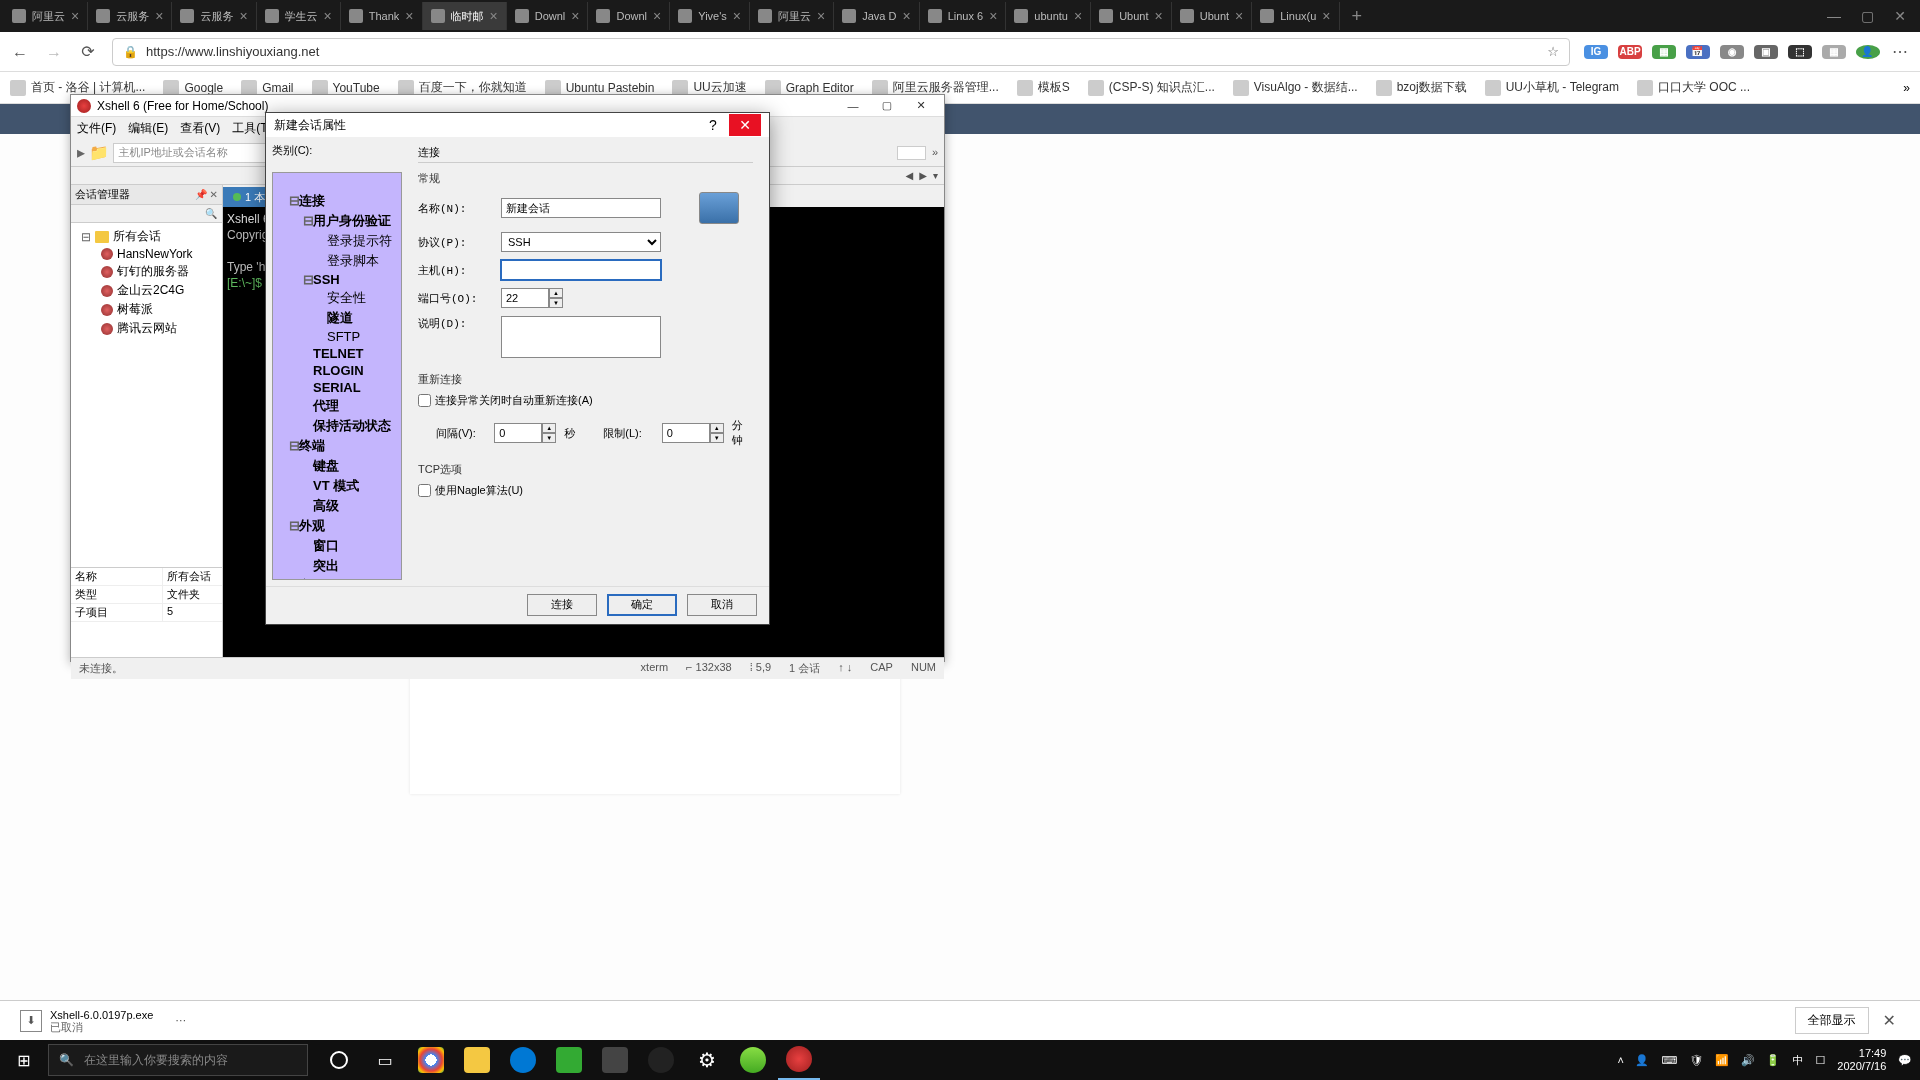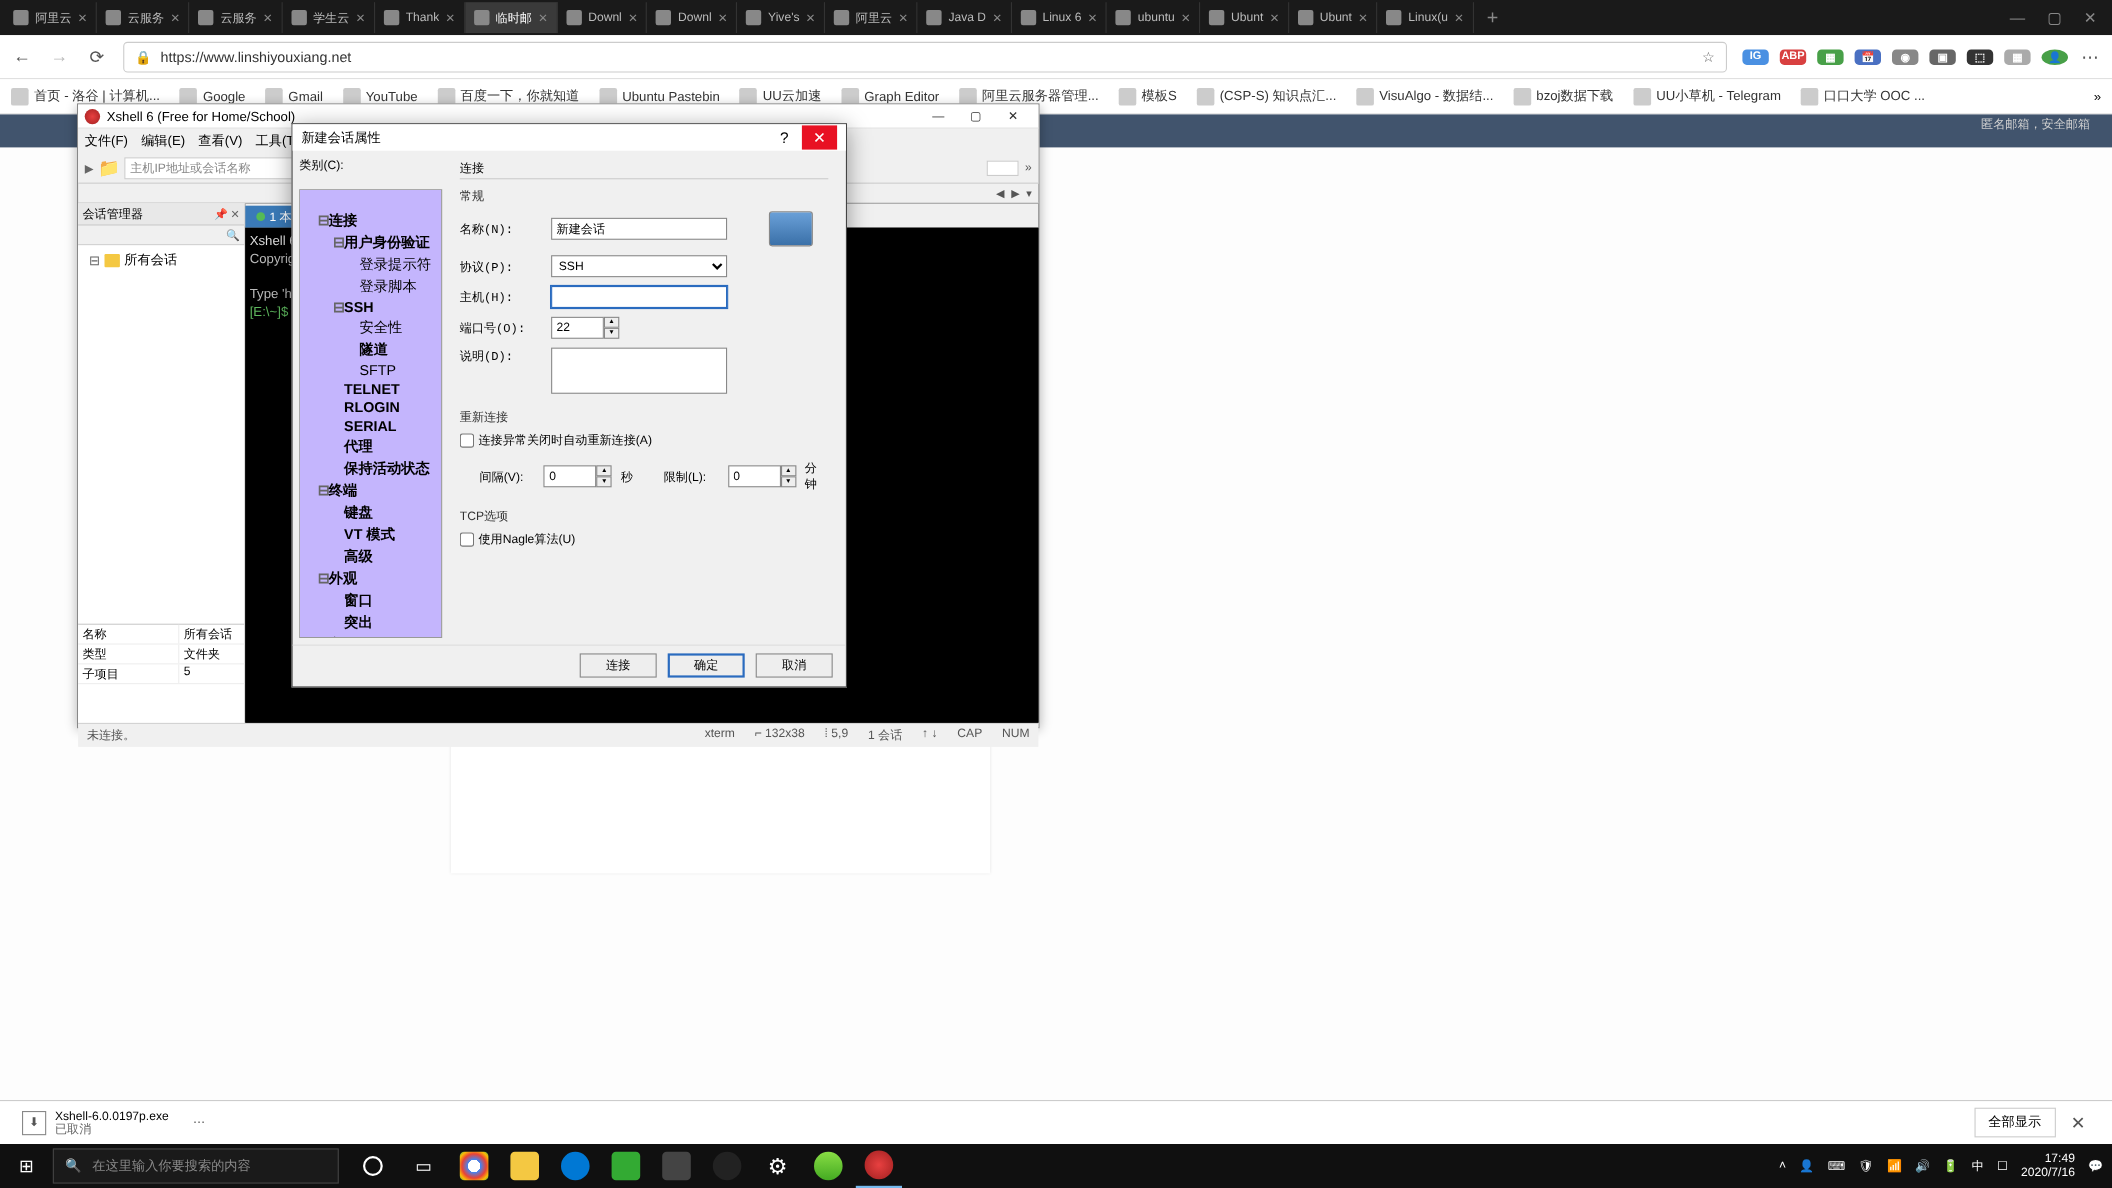--- a/index.html
+++ b/index.html
@@ -301,21 +301,20 @@
     </div>
     <div class="bookmark">
       <span class="bm-icon"></span>
       <span>口口大学 OOC ...</span>
     </div>
     <span style="margin-left: auto;">»</span>
   </div>
 
 <div class="page-bg">
   <div class="page-header">
-    <div>匿名邮箱，安全邮箱</div>
   </div>
   <div class="page-white"></div>
 </div>
 
 <div class="xshell-window">
   <div class="xshell-title">
     <span class="xshell-title-icon"></span>
     <span>Xshell 6 (Free for Home/School)</span>
     <div class="xshell-win-btns">
       <div class="xshell-win-btn">—</div>
@@ -364,20 +363,42 @@
       </div>
       <div style="height:18px;border-bottom:1px solid #ccc;font-size:10px;color:#666;padding:0 4px;display:flex;align-items:center;justify-content:flex-end">
         <span>🔍</span>
       </div>
       <div class="session-tree">
         <div class="tree-node">
           <span style="color:#666">⊟</span>
             <span class="folder-icon"></span>
           <span>所有会话</span>
         </div>
+        <div id="session-items">
+            <div class="tree-node child">
+              <span class="sess-icon"></span>
+              <span>HansNewYork</span>
+            </div>
+            <div class="tree-node child">
+              <span class="sess-icon"></span>
+              <span>钉钉的服务器</span>
+            </div>
+            <div class="tree-node child">
+              <span class="sess-icon"></span>
+              <span>金山云2C4G</span>
+            </div>
+            <div class="tree-node child">
+              <span class="sess-icon"></span>
+              <span>树莓派</span>
+            </div>
+            <div class="tree-node child">
+              <span class="sess-icon"></span>
+              <span>腾讯云网站</span>
+            </div>
+          </div>
       </div>
       <div class="session-props" id="session-props">
           <div class="prop-row">
             <div class="prop-label">名称</div>
             <div class="prop-value">所有会话</div>
           </div>
           <div class="prop-row">
             <div class="prop-label">类型</div>
             <div class="prop-value">文件夹</div>
           </div>

